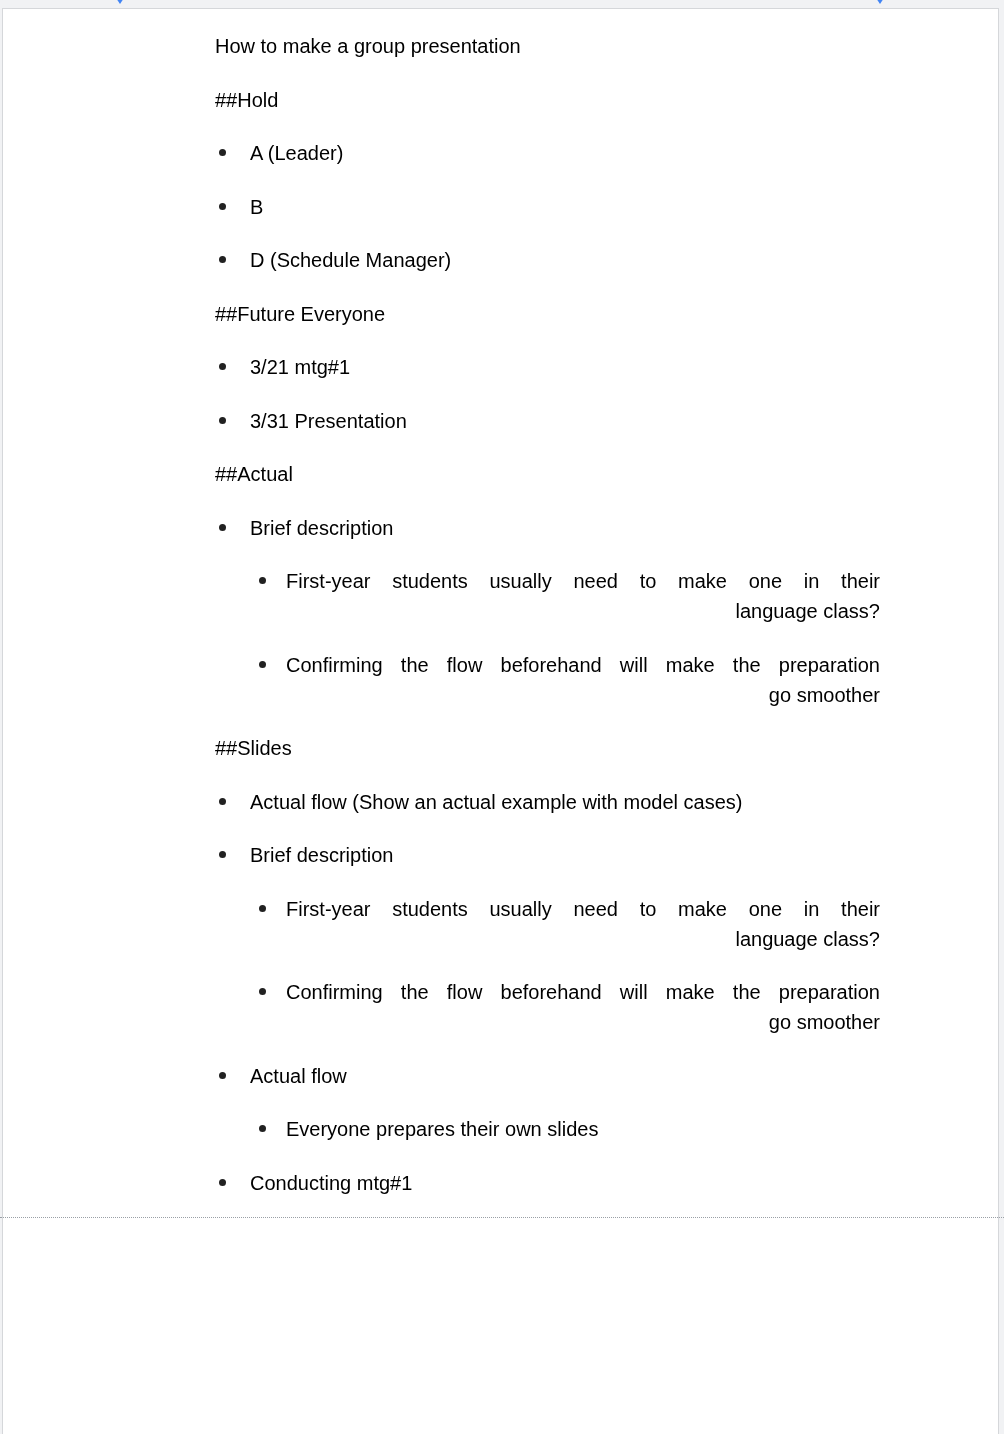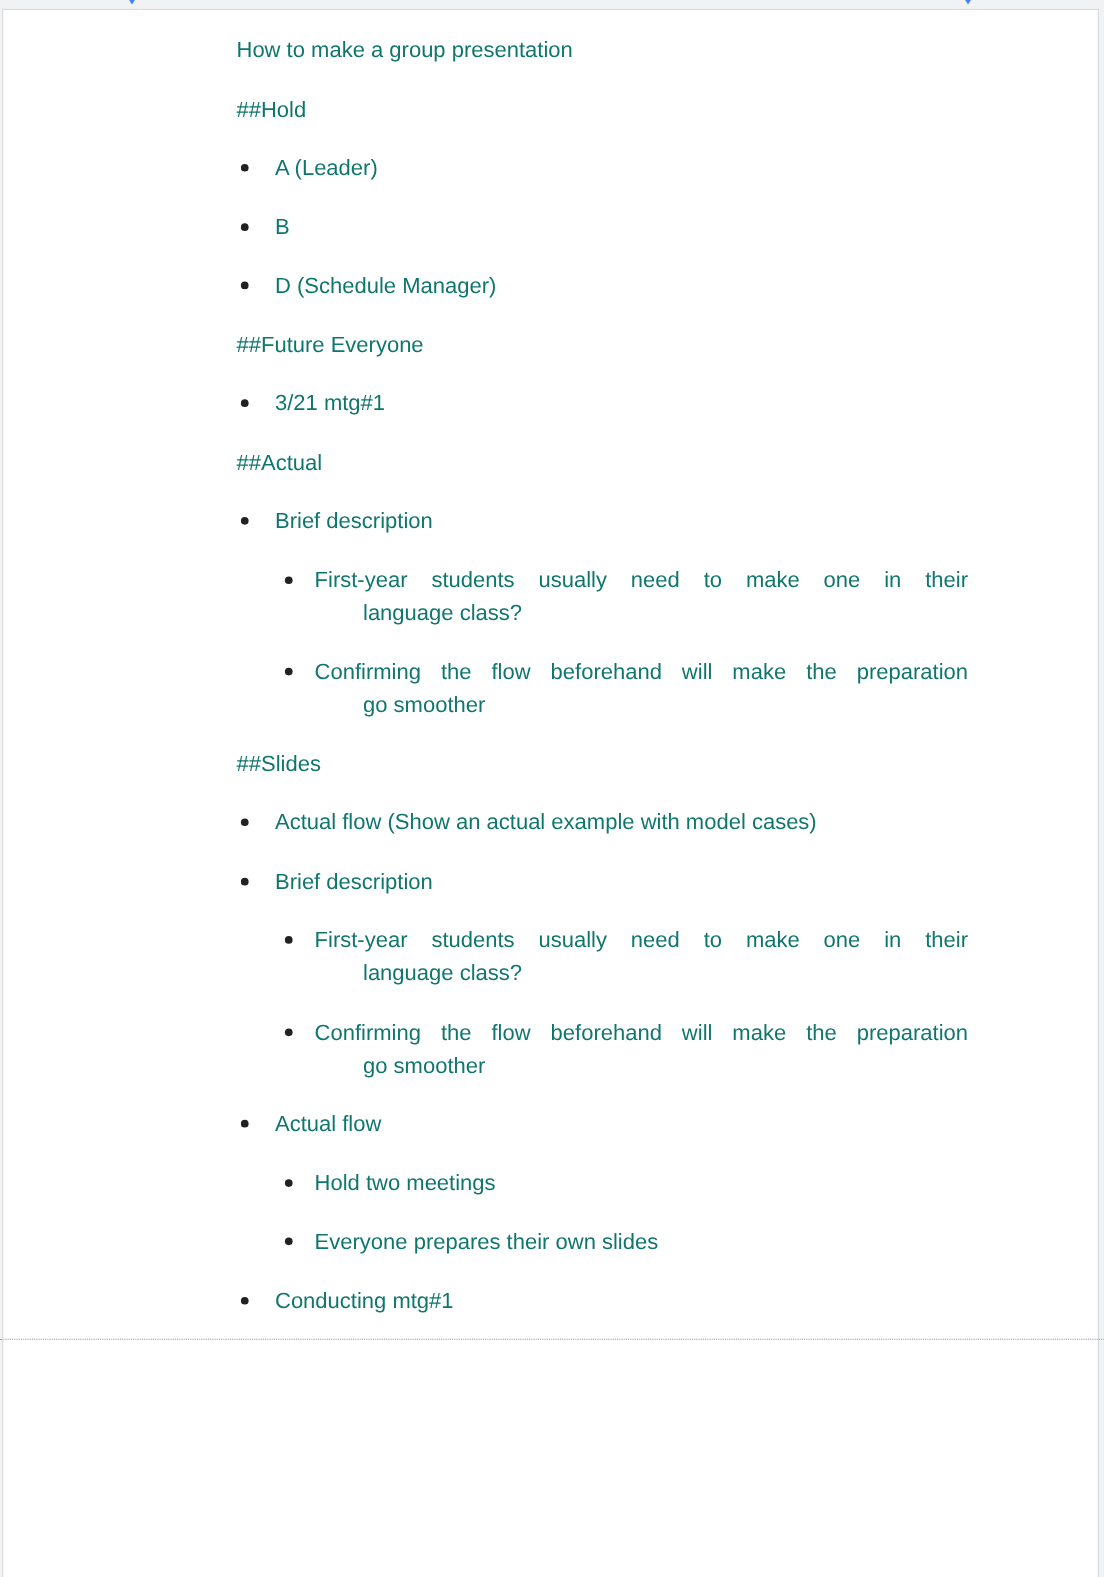--- a/index.html
+++ b/index.html
@@ -41,21 +41,21 @@
     z-index: 3;
   }
   .indent-marker.left  { left: 114px; }
   .indent-marker.right { left: 874px; }
   
   .content {
     position: absolute;
     left: 212px;
     top: 22px;
     width: 665px;
-    color: #0f766e;
+    color: #000000;
     font-size: 20px;
     line-height: 30px;
   }
   .blk {
     margin: 0 0 23.5px 0;
     position: relative;
     cursor: text;
   }
   .blk.lvl1 { padding-left: 35px; }
   .blk.lvl2 { padding-left: 71px; }
@@ -67,21 +67,21 @@
     border-radius: 50%;
     background: #212121;
   }
   .lvl1 > .dot { left: 4px; }
   .lvl2 > .dot { left: 44px; }
   
   .jline {
     text-align: justify;
     text-align-last: justify;
   }
-  .lastline { text-align: left; margin-left: 44px; }
+  .lastline { text-align: right; margin-left: 44px; }
   
   .pagebreak {
     position: absolute;
     left: 0;
     top: 1217px;
     width: 1004px;
     height: 0;
     border-top: 1px dotted #9aa0a6;
     z-index: 2;
   }
@@ -92,20 +92,21 @@
 <div class="canvas">
   <div class="page">
     <div class="content">
         <div class="blk lvl0">How to make a group presentation</div>
         <div class="blk lvl0">##Hold</div>
         <div class="blk lvl1"><span class="dot"></span>A (Leader)</div>
         <div class="blk lvl1"><span class="dot"></span>B</div>
         <div class="blk lvl1"><span class="dot"></span>D (Schedule Manager)</div>
         <div class="blk lvl0">##Future Everyone</div>
         <div class="blk lvl1"><span class="dot"></span>3/21 mtg#1</div>
+        <div class="blk lvl1"><span class="dot"></span>3/31 Presentation</div>
         <div class="blk lvl0">##Actual</div>
         <div class="blk lvl1"><span class="dot"></span>Brief description</div>
         <div class="blk lvl2">
           <span class="dot"></span>
           <div class="jline">First-year students usually need to make one in their</div>
           <div class="lastline">language class?</div>
         </div>
         <div class="blk lvl2">
           <span class="dot"></span>
           <div class="jline">Confirming the flow beforehand will make the preparation</div>
@@ -118,21 +119,20 @@
           <span class="dot"></span>
           <div class="jline">First-year students usually need to make one in their</div>
           <div class="lastline">language class?</div>
         </div>
         <div class="blk lvl2">
           <span class="dot"></span>
           <div class="jline">Confirming the flow beforehand will make the preparation</div>
           <div class="lastline">go smoother</div>
         </div>
         <div class="blk lvl1"><span class="dot"></span>Actual flow</div>
-        <div class="blk lvl2"><span class="dot"></span>Hold two meetings</div>
         <div class="blk lvl2"><span class="dot"></span>Everyone prepares their own slides</div>
         <div class="blk lvl1"><span class="dot"></span>Conducting mtg#1</div>
       </div>
   </div>
   <div class="indent-marker left"></div>
   <div class="indent-marker right"></div>
 <div class="pagebreak"></div>
   </div>
 
 </body></html>

